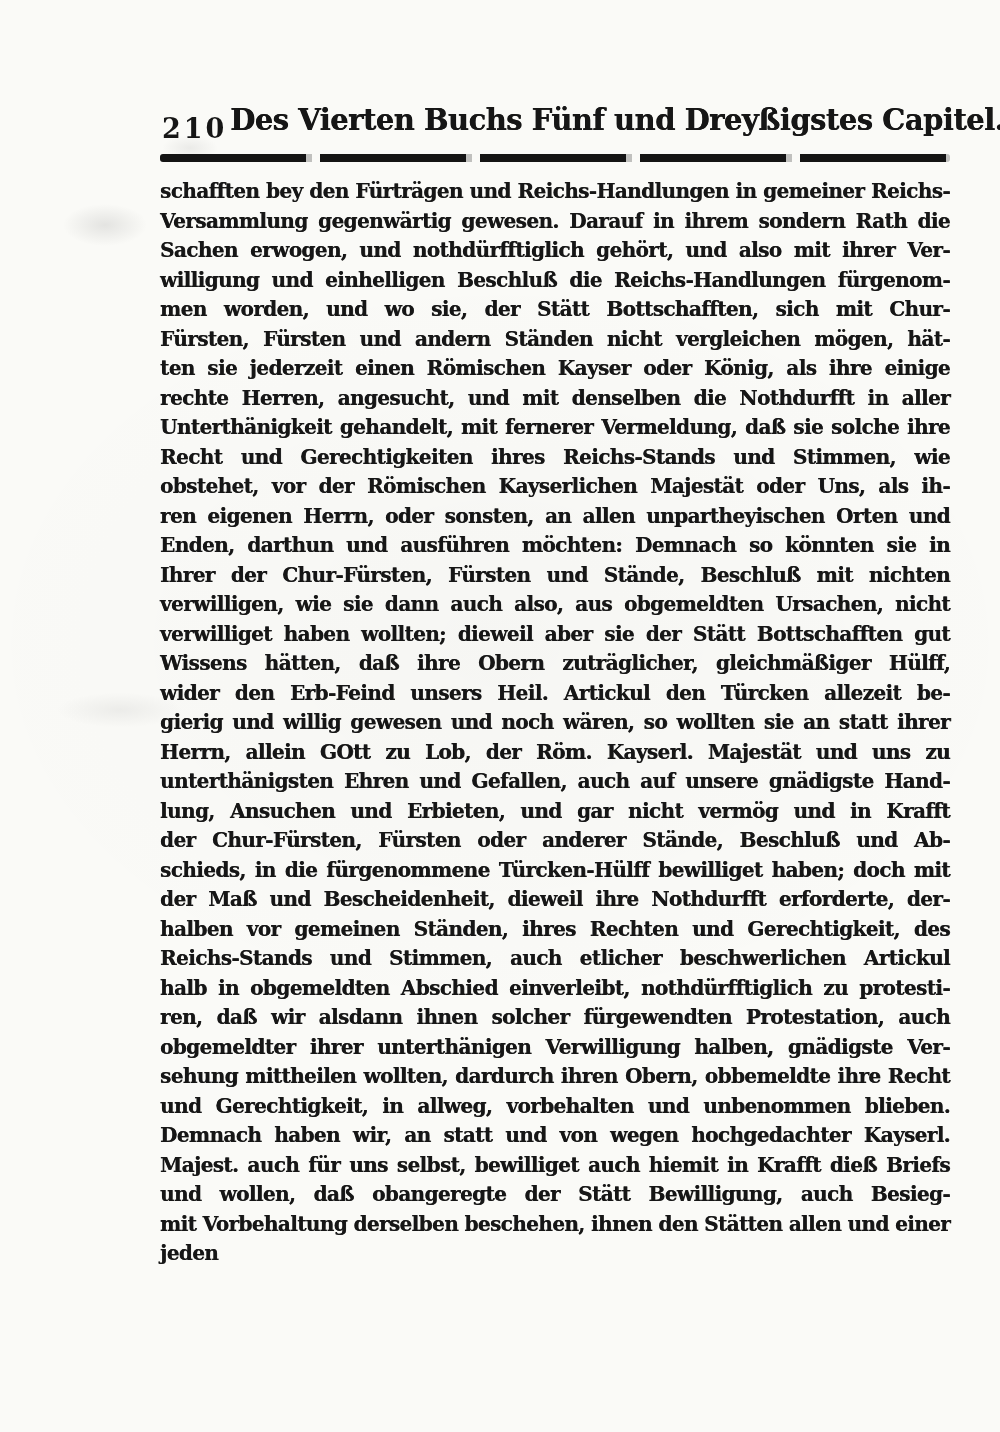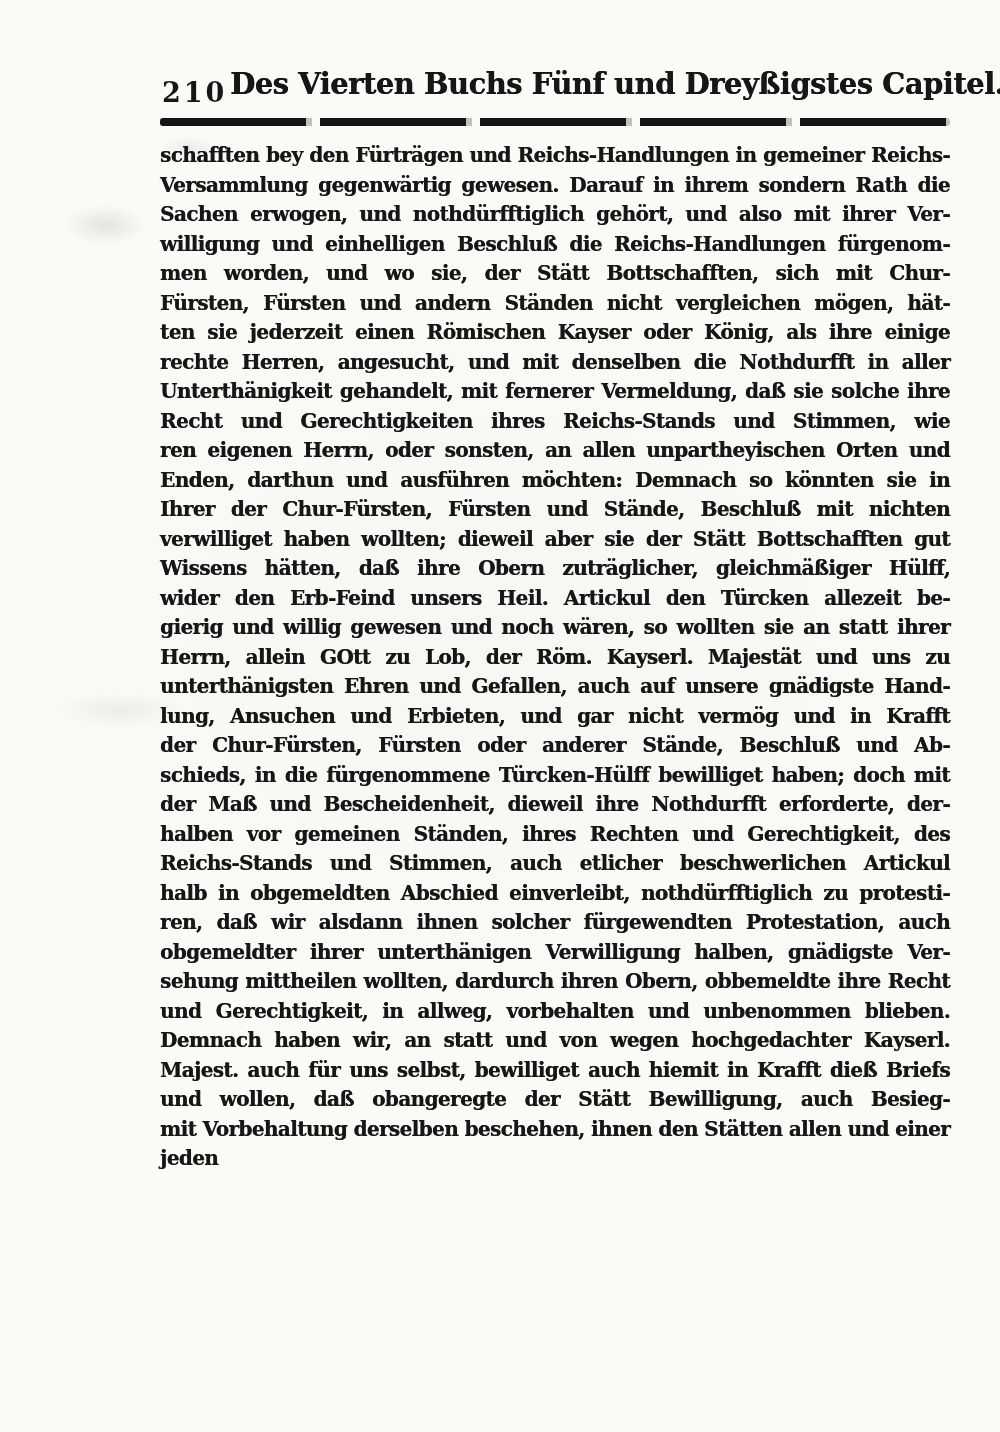--- a/index.html
+++ b/index.html
@@ -27,20 +27,21 @@
   .text-block {
     position: absolute;
     left: 160px;
     top: 66px;
     width: 790px;
     color: #161616;
   }
   .running-head {
     position: relative;
     height: 46px;
+    margin-top: 36px;
   }
   .page-number {
     position: absolute;
     left: 2px;
     bottom: 4px;
     font-size: 27px;
     font-weight: 700;
     letter-spacing: 3px;
   }
   .head-title {
@@ -100,23 +101,25 @@
         <div class="body-line">schafften bey den Fürträgen und Reichs-Handlungen in gemeiner Reichs-</div>
         <div class="body-line">Versammlung gegenwärtig gewesen. Darauf in ihrem sondern Rath die</div>
         <div class="body-line">Sachen erwogen, und nothdürfftiglich gehört, und also mit ihrer Ver-</div>
         <div class="body-line">willigung und einhelligen Beschluß die Reichs-Handlungen fürgenom-</div>
         <div class="body-line">men worden, und wo sie, der Stätt Bottschafften, sich mit Chur-</div>
         <div class="body-line">Fürsten, Fürsten und andern Ständen nicht vergleichen mögen, hät-</div>
         <div class="body-line">ten sie jederzeit einen Römischen Kayser oder König, als ihre einige</div>
         <div class="body-line">rechte Herren, angesucht, und mit denselben die Nothdurfft in aller</div>
         <div class="body-line">Unterthänigkeit gehandelt, mit fernerer Vermeldung, daß sie solche ihre</div>
         <div class="body-line">Recht und Gerechtigkeiten ihres Reichs-Stands und Stimmen, wie</div>
+        <div class="body-line">obstehet, vor der Römischen Kayserlichen Majestät oder Uns, als ih-</div>
         <div class="body-line">ren eigenen Herrn, oder sonsten, an allen unpartheyischen Orten und</div>
         <div class="body-line">Enden, darthun und ausführen möchten: Demnach so könnten sie in</div>
         <div class="body-line">Ihrer der Chur-Fürsten, Fürsten und Stände, Beschluß mit nichten</div>
+        <div class="body-line">verwilligen, wie sie dann auch also, aus obgemeldten Ursachen, nicht</div>
         <div class="body-line">verwilliget haben wollten; dieweil aber sie der Stätt Bottschafften gut</div>
         <div class="body-line">Wissens hätten, daß ihre Obern zuträglicher, gleichmäßiger Hülff,</div>
         <div class="body-line">wider den Erb-Feind unsers Heil. Artickul den Türcken allezeit be-</div>
         <div class="body-line">gierig und willig gewesen und noch wären, so wollten sie an statt ihrer</div>
         <div class="body-line">Herrn, allein GOtt zu Lob, der Röm. Kayserl. Majestät und uns zu</div>
         <div class="body-line">unterthänigsten Ehren und Gefallen, auch auf unsere gnädigste Hand-</div>
         <div class="body-line">lung, Ansuchen und Erbieten, und gar nicht vermög und in Krafft</div>
         <div class="body-line">der Chur-Fürsten, Fürsten oder anderer Stände, Beschluß und Ab-</div>
         <div class="body-line">schieds, in die fürgenommene Türcken-Hülff bewilliget haben; doch mit</div>
         <div class="body-line">der Maß und Bescheidenheit, dieweil ihre Nothdurfft erforderte, der-</div>

